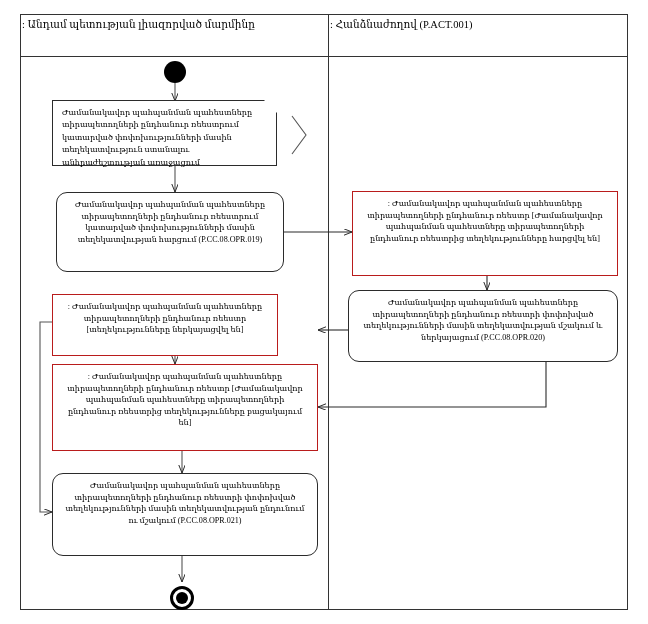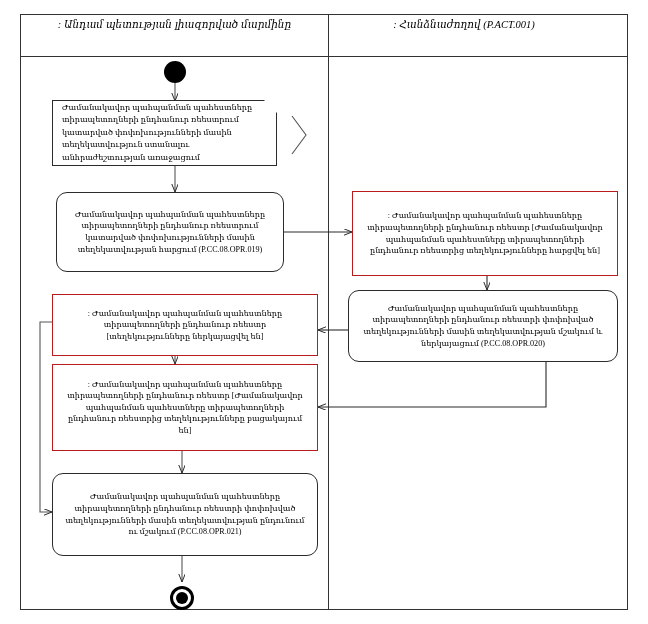--- a/index.html
+++ b/index.html
@@ -55,35 +55,33 @@
     position: absolute;
     left: 20px;
     top: 56px;
     width: 608px;
     height: 0;
     border-top: 1px solid #333333;
   }
   .lane-title {
     position: absolute;
     top: 18px;
-    text-align: center;
     font-size: 10.5px;
     line-height: 14px;
     color: #000000;
-    font-style: italic;
   }
   .lane-title.left  { left: 22px;  width: 305px; }
   .lane-title.right { left: 330px; width: 268px; }
 
   
   .node {
     position: absolute;
     box-sizing: border-box;
     display: flex;
-    align-items: center;
+    align-items: flex-start;
     justify-content: center;
     text-align: center;
     font-size: 8.1px;
     line-height: 11.6px;
     padding: 6px 9px;
     background: #ffffff;
     color: #000000;
   }
   .activity {
     border: 1px solid #2b2b2b;
@@ -205,21 +203,21 @@
   </div>
 
   <div class="node state" style="left:352px; top:191px; width:266px; height:85px;">
     <span>: Ժամանակավոր պահպանման պահեստները տիրապետողների ընդհանուր ռեեստր [Ժամանակավոր պահպանման պահեստները տիրապետողների ընդհանուր ռեեստրից տեղեկությունները հարցվել են]</span>
   </div>
 
   <div class="node activity" style="left:348px; top:290px; width:270px; height:72px;">
     <span>Ժամանակավոր պահպանման պահեստները տիրապետողների ընդհանուր ռեեստրի փոփոխված տեղեկությունների մասին տեղեկատվության մշակում և ներկայացում (P.CC.08.OPR.020)</span>
   </div>
 
-  <div class="node state" style="left:52px; top:294px; width:266px; height:62px;">
+  <div class="node state" style="left:52px; top:294px; width:226px; height:62px;">
     <span>: Ժամանակավոր պահպանման պահեստները տիրապետողների ընդհանուր ռեեստր [տեղեկությունները ներկայացվել են]</span>
   </div>
 
   <div class="node state" style="left:52px; top:364px; width:266px; height:87px;">
     <span>: Ժամանակավոր պահպանման պահեստները տիրապետողների ընդհանուր ռեեստր [Ժամանակավոր պահպանման պահեստները տիրապետողների ընդհանուր ռեեստրից տեղեկությունները բացակայում են]</span>
   </div>
 
   <div class="node activity" style="left:52px; top:473px; width:266px; height:83px;">
     <span>Ժամանակավոր պահպանման պահեստները տիրապետողների ընդհանուր ռեեստրի փոփոխված տեղեկությունների մասին տեղեկատվության ընդունում ու մշակում (P.CC.08.OPR.021)</span>
   </div>

